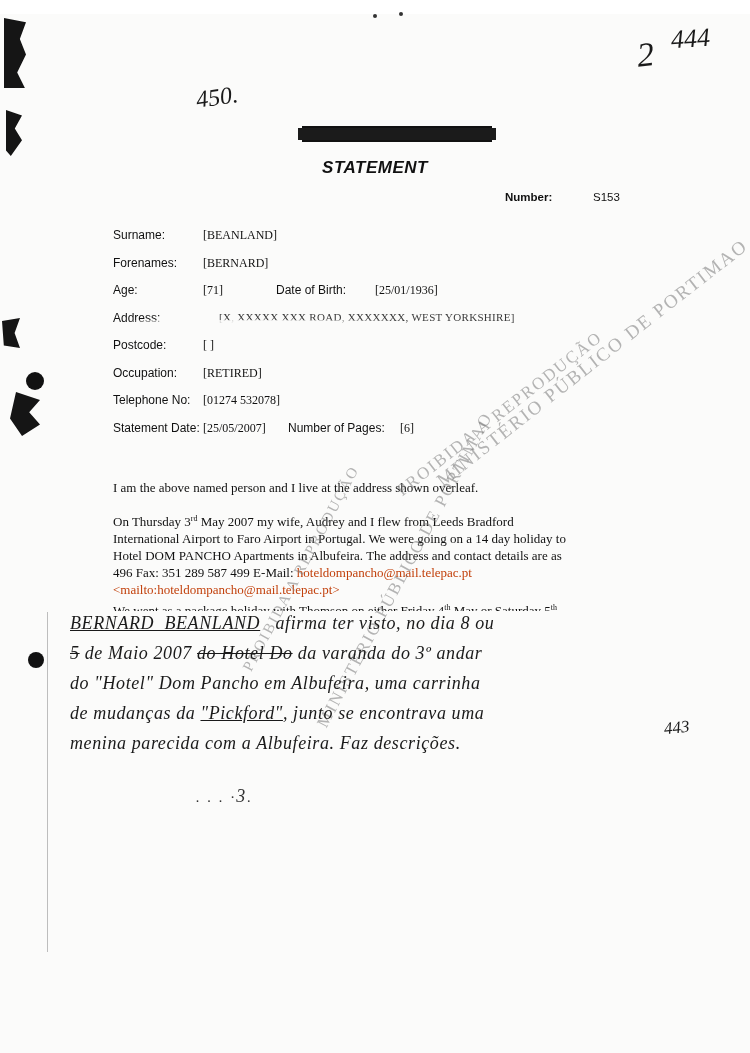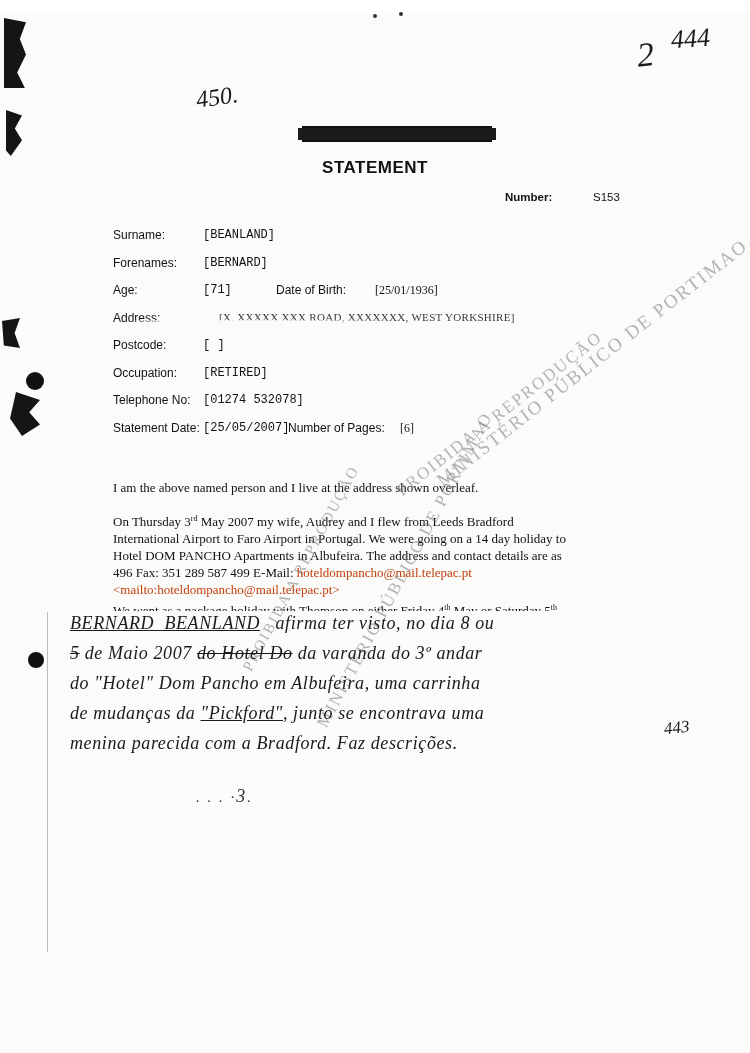--- a/index.html
+++ b/index.html
@@ -77,20 +77,21 @@
 
   .doc-title {
     position: absolute;
     left: 0; top: 158px;
     width: 750px;
     text-align: center;
     font-size: 17px;
     font-weight: bold;
     letter-spacing: 0.5px;
     color: #111;
+    font-style: italic;
   }
 
   .number-row {
     position: absolute;
     left: 505px; top: 191px;
     font-size: 11.5px;
     font-weight: bold;
     color: #111;
     text-align: right;
   }
@@ -113,21 +114,21 @@
     position: relative;
     height: 27.5px;
   }
   .f-label {
     position: absolute;
     left: 0; top: 0;
   }
   .f-value {
     position: absolute;
     left: 90px; top: 0;
-    font-family: Liberation Mono, monospace;
+    font-family: Liberation Serif, serif;
     font-size: 12px;
   }
   .f-label2 {
     position: absolute;
     left: 163px; top: 0;
   }
   .f-value2 {
     position: absolute;
     left: 262px; top: 0;
     font-family: "Liberation Serif", serif;
@@ -359,20 +360,20 @@
     <div class="hw-line">
       <span class="strike">5</span> de Maio 2007 <span class="strike">do Hotel Do</span> da varanda do 3º andar
     </div>
     <div class="hw-line">
       do "Hotel" Dom Pancho em Albufeira, uma carrinha
     </div>
     <div class="hw-line">
       de mudanças da <span class="underline">"Pickford"</span>, junto se encontrava uma
     </div>
     <div class="hw-line">
-      menina parecida com a Bradford. Faz descrições.
+      menina parecida com a Albufeira. Faz descrições.
     </div>
   </div>
 
   <div class="hw-443">443</div>
   <div class="hw-squiggle">. . . ·<span style="font-size:18px">3</span>.</div>
 
 </div>
 
 </body></html>

